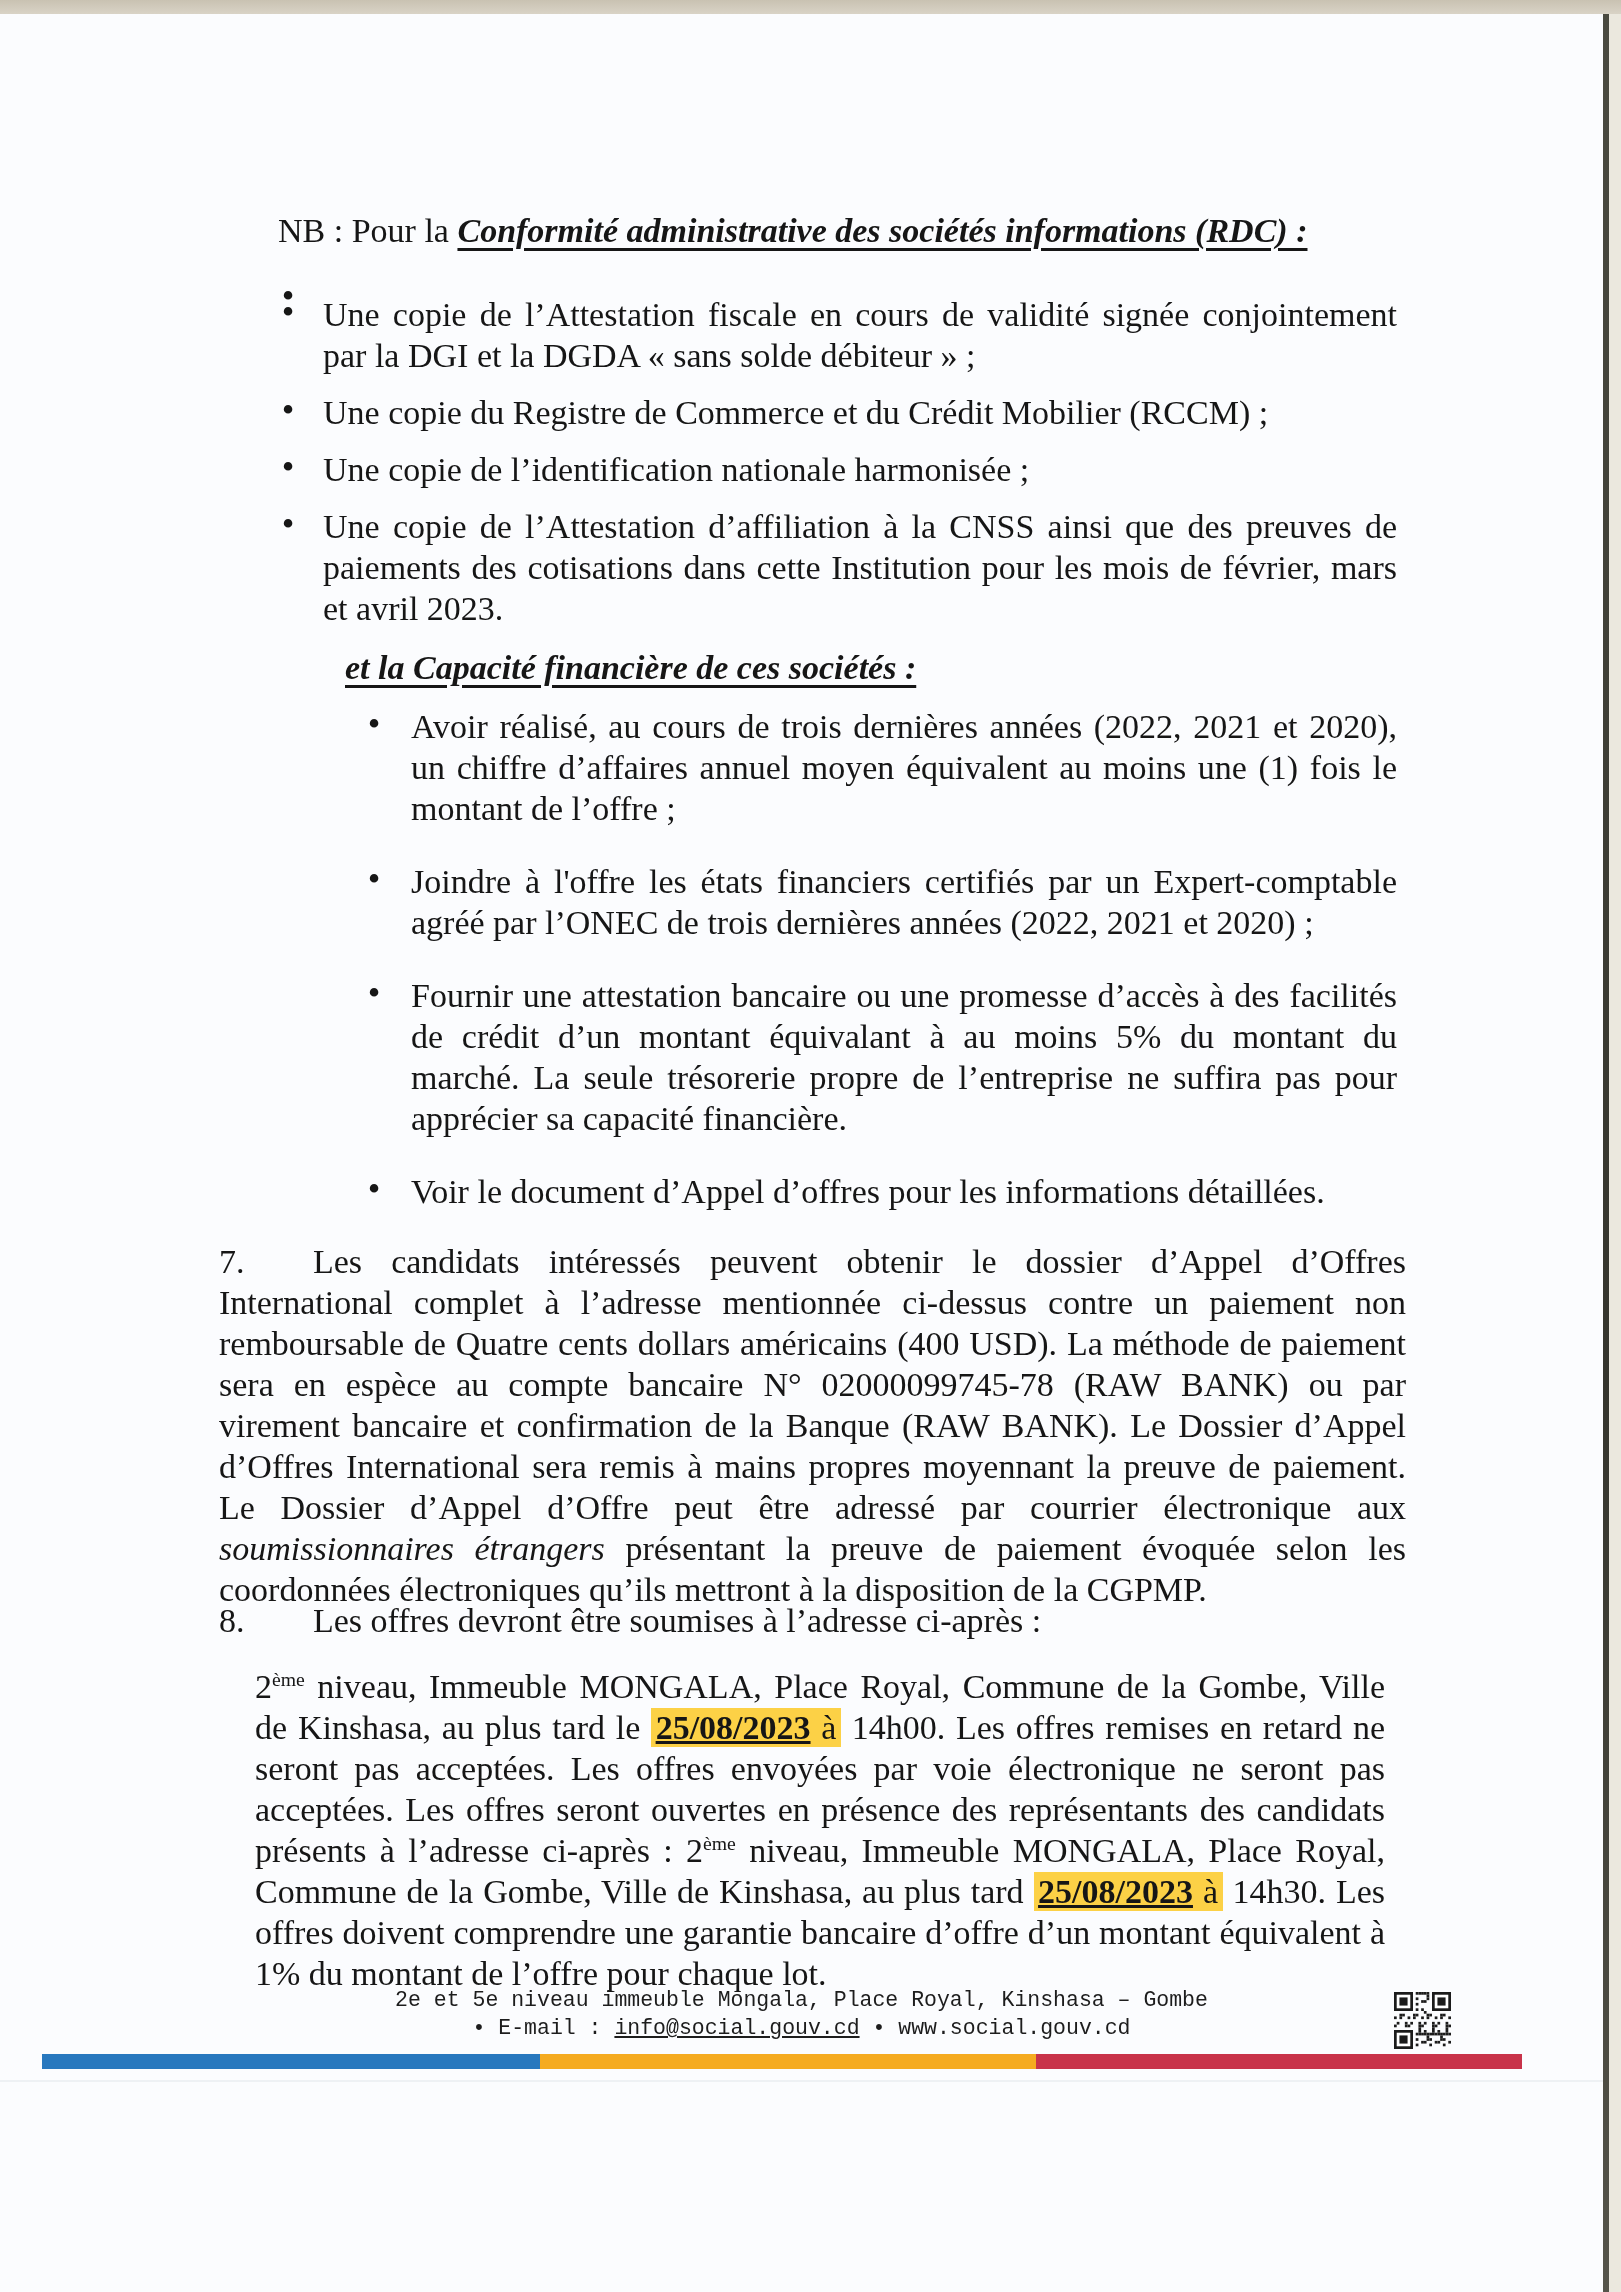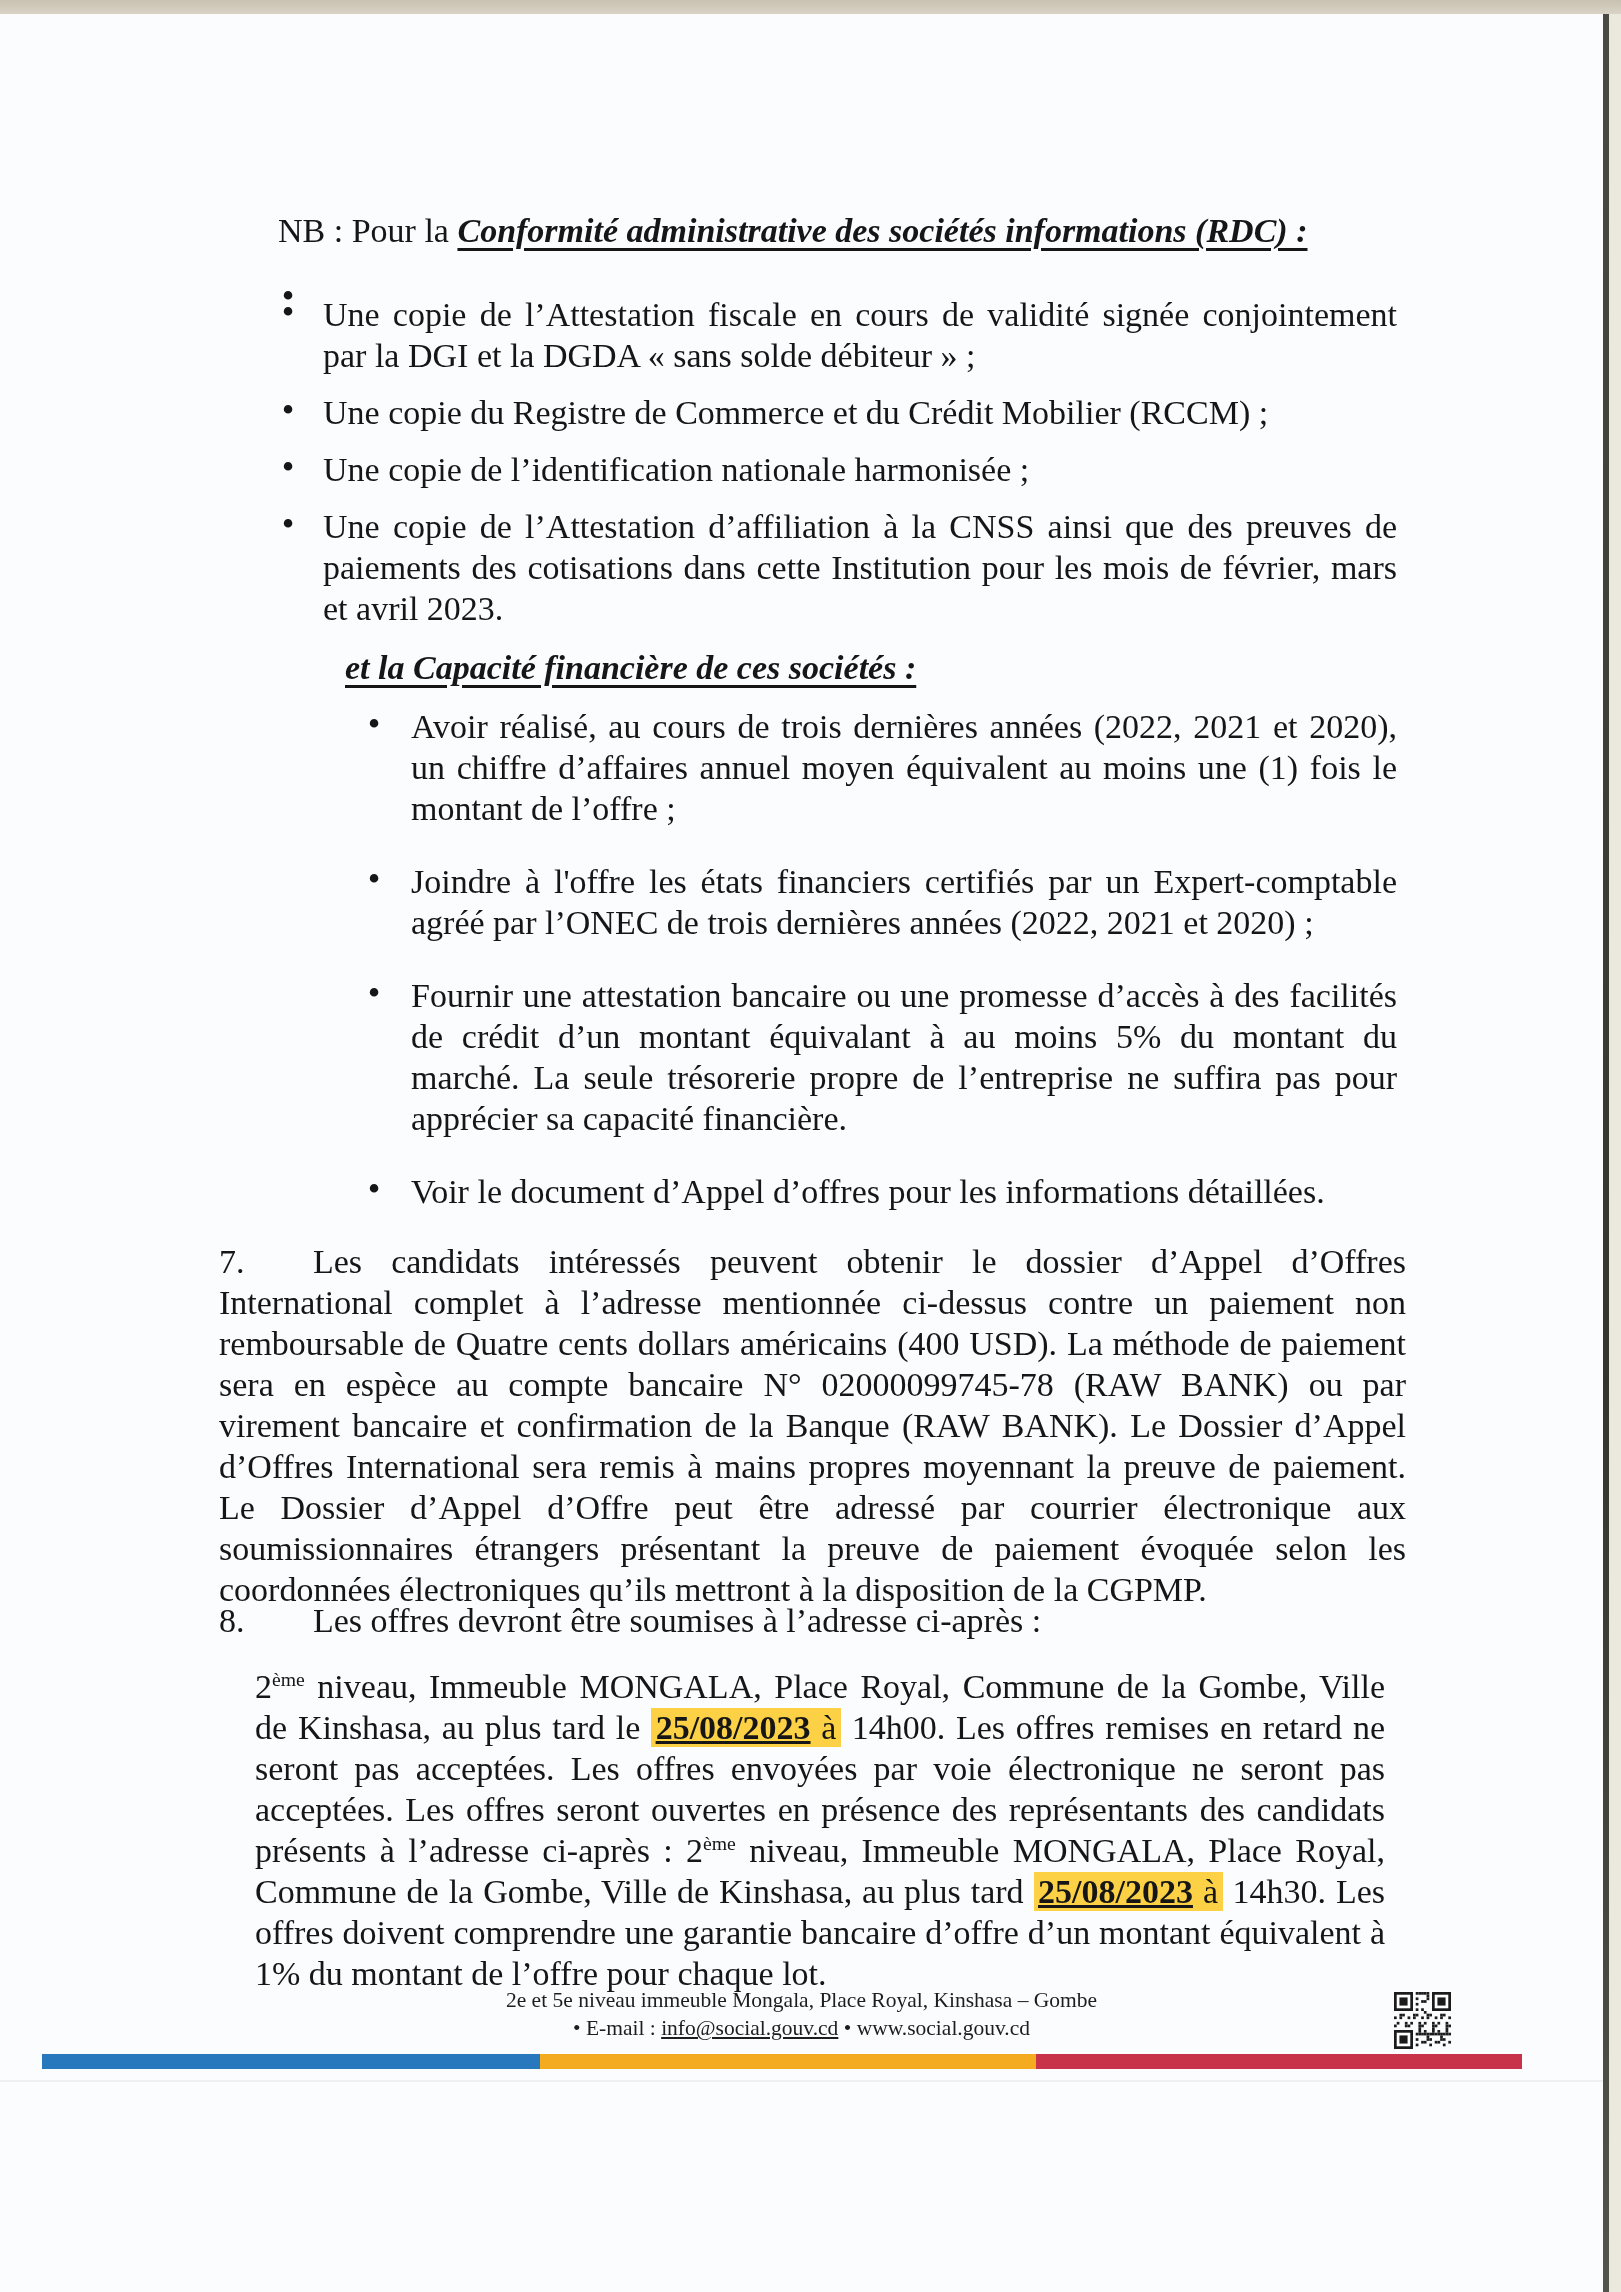--- a/index.html
+++ b/index.html
@@ -16,21 +16,21 @@
   .scan-top{position:absolute;left:0;top:0;width:1621px;height:14.3px;
     background:linear-gradient(#c9c2b2,#d9d3c6);}
   .scan-right-outer{position:absolute;left:1609px;top:14.3px;width:11.6px;height:2278px;background:#ebe8de;}
   .scan-right-line{position:absolute;left:1603px;top:14.3px;width:6.3px;height:2278px;
     background:linear-gradient(180deg,#4a4a40,#35352d 60%,#55544a);}
   .fold-line{position:absolute;left:0;top:2080px;width:1603px;height:1.8px;background:#eef1f4;}
 
   .txt{font-size:34px;line-height:41px;}
   .just{text-align:justify;}
   .b{font-weight:normal;}
-  .i{margin-top:34px;}
+  .i{font-style:italic;margin-top:34px;}
   .h-ul{font-weight:bold;font-style:italic;text-decoration:underline;
         text-decoration-thickness:3.1px;text-underline-offset:6.3px;}
 
   .nb-heading{position:absolute;left:278px;top:210px;white-space:nowrap;}
 
   ul.doc-list{list-style:none;margin:0;padding:0;position:absolute;}
   ul.doc-list li{position:relative;padding-left:43px;margin-bottom:16px;}
   ul.doc-list.sub li{margin-bottom:32px;padding-left:45px;}
   .bullet{position:absolute;left:1.8px;top:-1.8px;font-size:36px;}
 
@@ -43,21 +43,21 @@
   .para .ptext{display:block;text-indent:94px;}
   .para7{left:219px;top:1241px;width:1187px;}
   .para8{left:219px;top:1600px;width:1187px;}
   .addr{left:255px;top:1666px;width:1130px;}
 
   .hl{background:#fcd146;padding:0.9px 4.5px;}
   .date{font-weight:bold;text-decoration:underline;}
   sup.ord{font-size:0.58em;vertical-align:super;line-height:0;}
 
   .footer{position:absolute;left:0;top:1986px;width:1603px;text-align:center;
-    font-family:Liberation Serif, serif;font-size:21.5px;line-height:28px;color:#1d1d1d;}
+    font-family:Liberation Mono, monospace;font-size:21.5px;line-height:28px;color:#1d1d1d;}
   .footer .email{text-decoration:underline;color:inherit;cursor:pointer;}
 
   .qr{position:absolute;left:1394px;top:1992px;width:57px;height:57px;}
 
   .flag-bar{position:absolute;left:42px;top:2054px;height:15px;width:1480px;display:flex;}
   .flag-blue{width:498px;background:#2878be;}
   .flag-yellow{width:496px;background:#f5ab20;}
   .flag-red{width:486px;background:#c8334a;}
 </style>
 </head>

